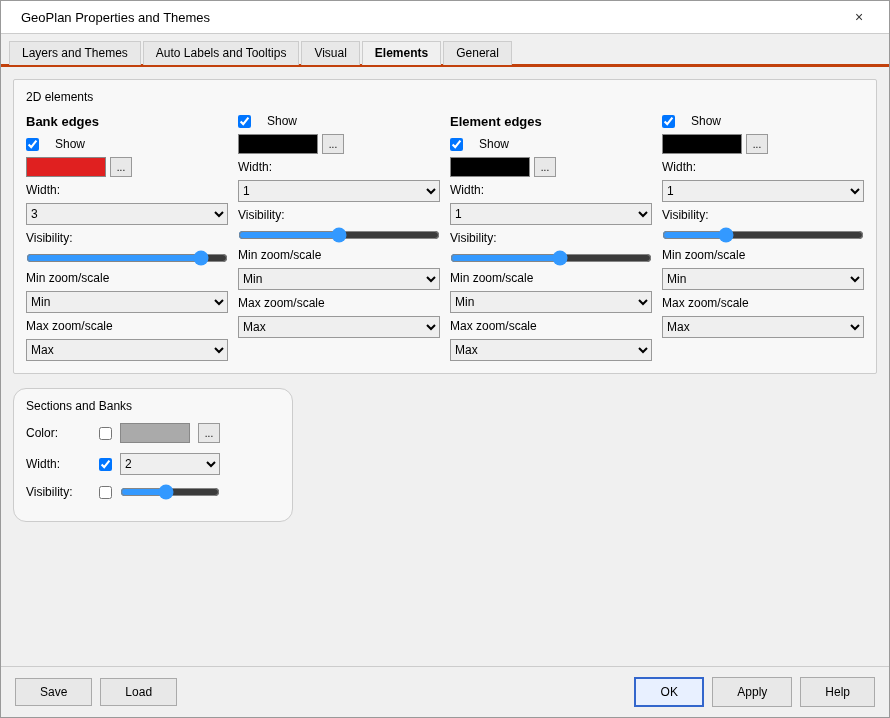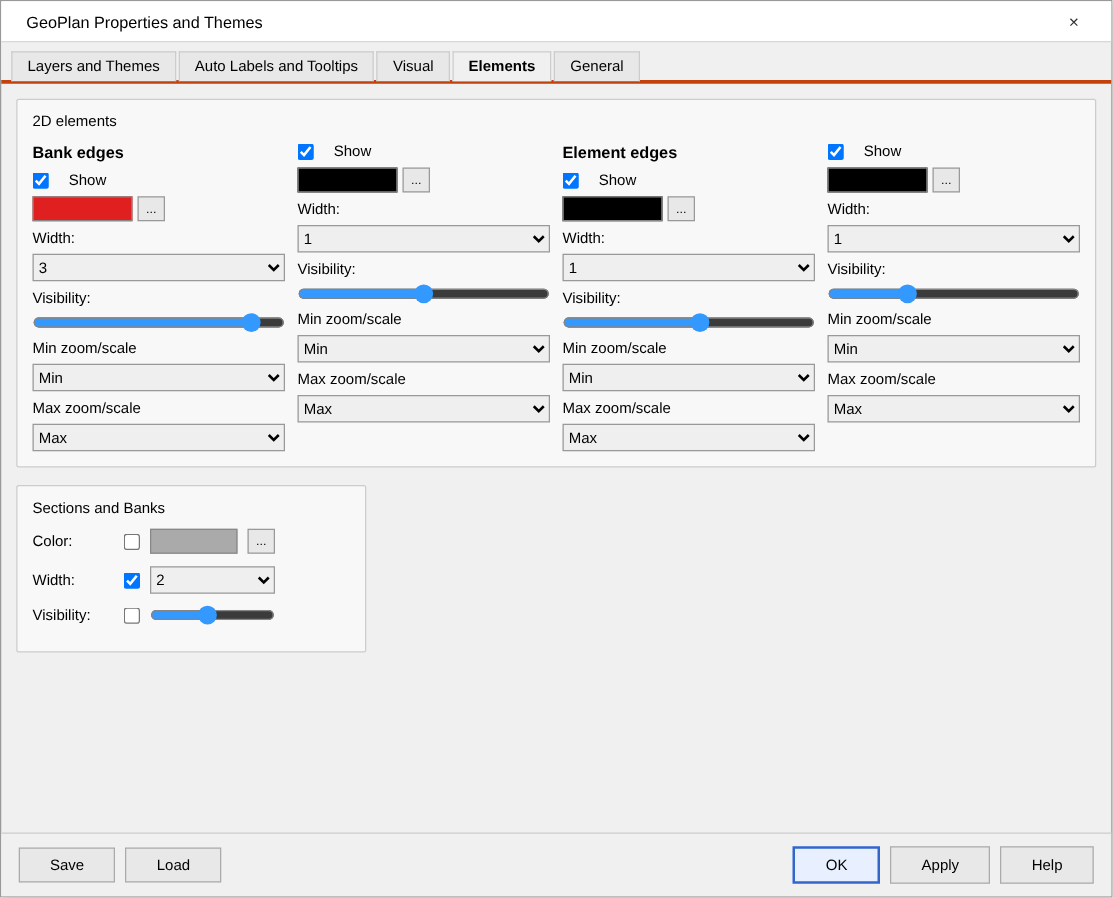--- a/index.html
+++ b/index.html
@@ -141,21 +141,21 @@
       cursor: pointer;
     }
     .checkbox-label {
       display: flex;
       align-items: center;
       gap: 16px;
       font-size: 12px;
     }
     .sections-banks-box {
       border: 1px solid #ccc;
-      border-radius: 2px;
+      border-radius: 13px;
       padding: 10px 12px 12px;
       background: #f8f8f8;
       width: 280px;
     }
     .sb-row {
       display: flex;
       align-items: center;
       gap: 8px;
       margin-bottom: 10px;
     }

